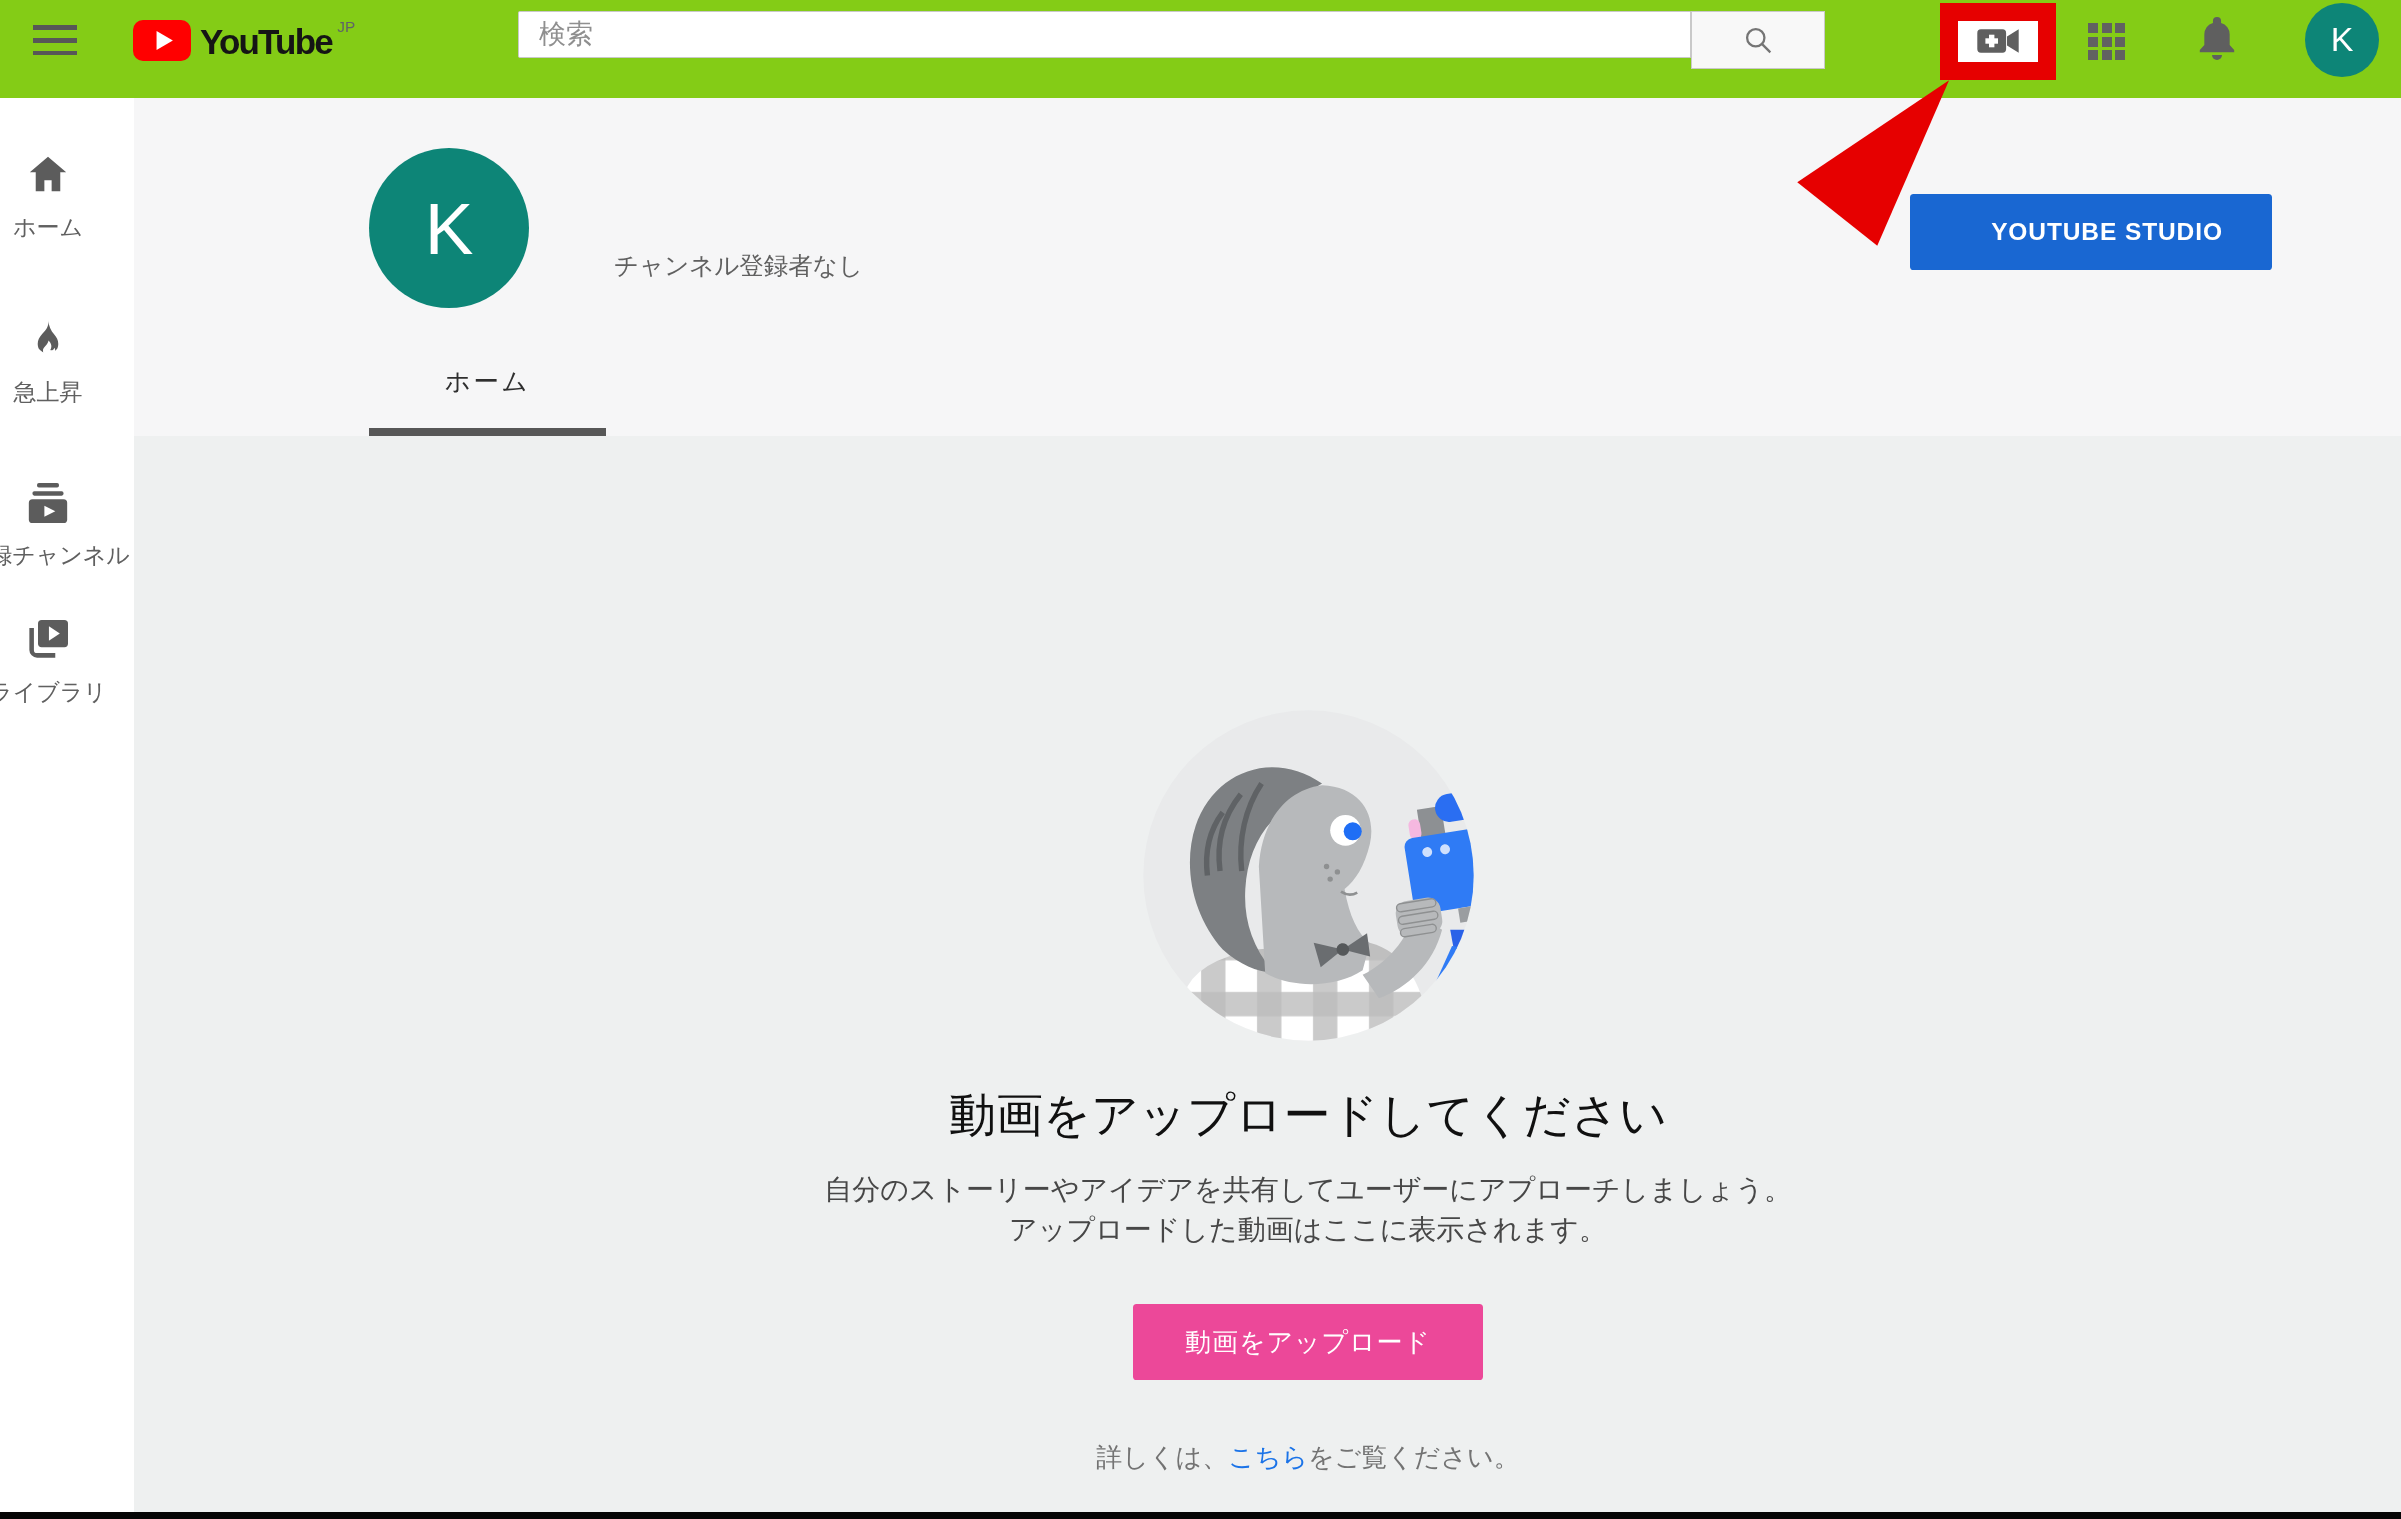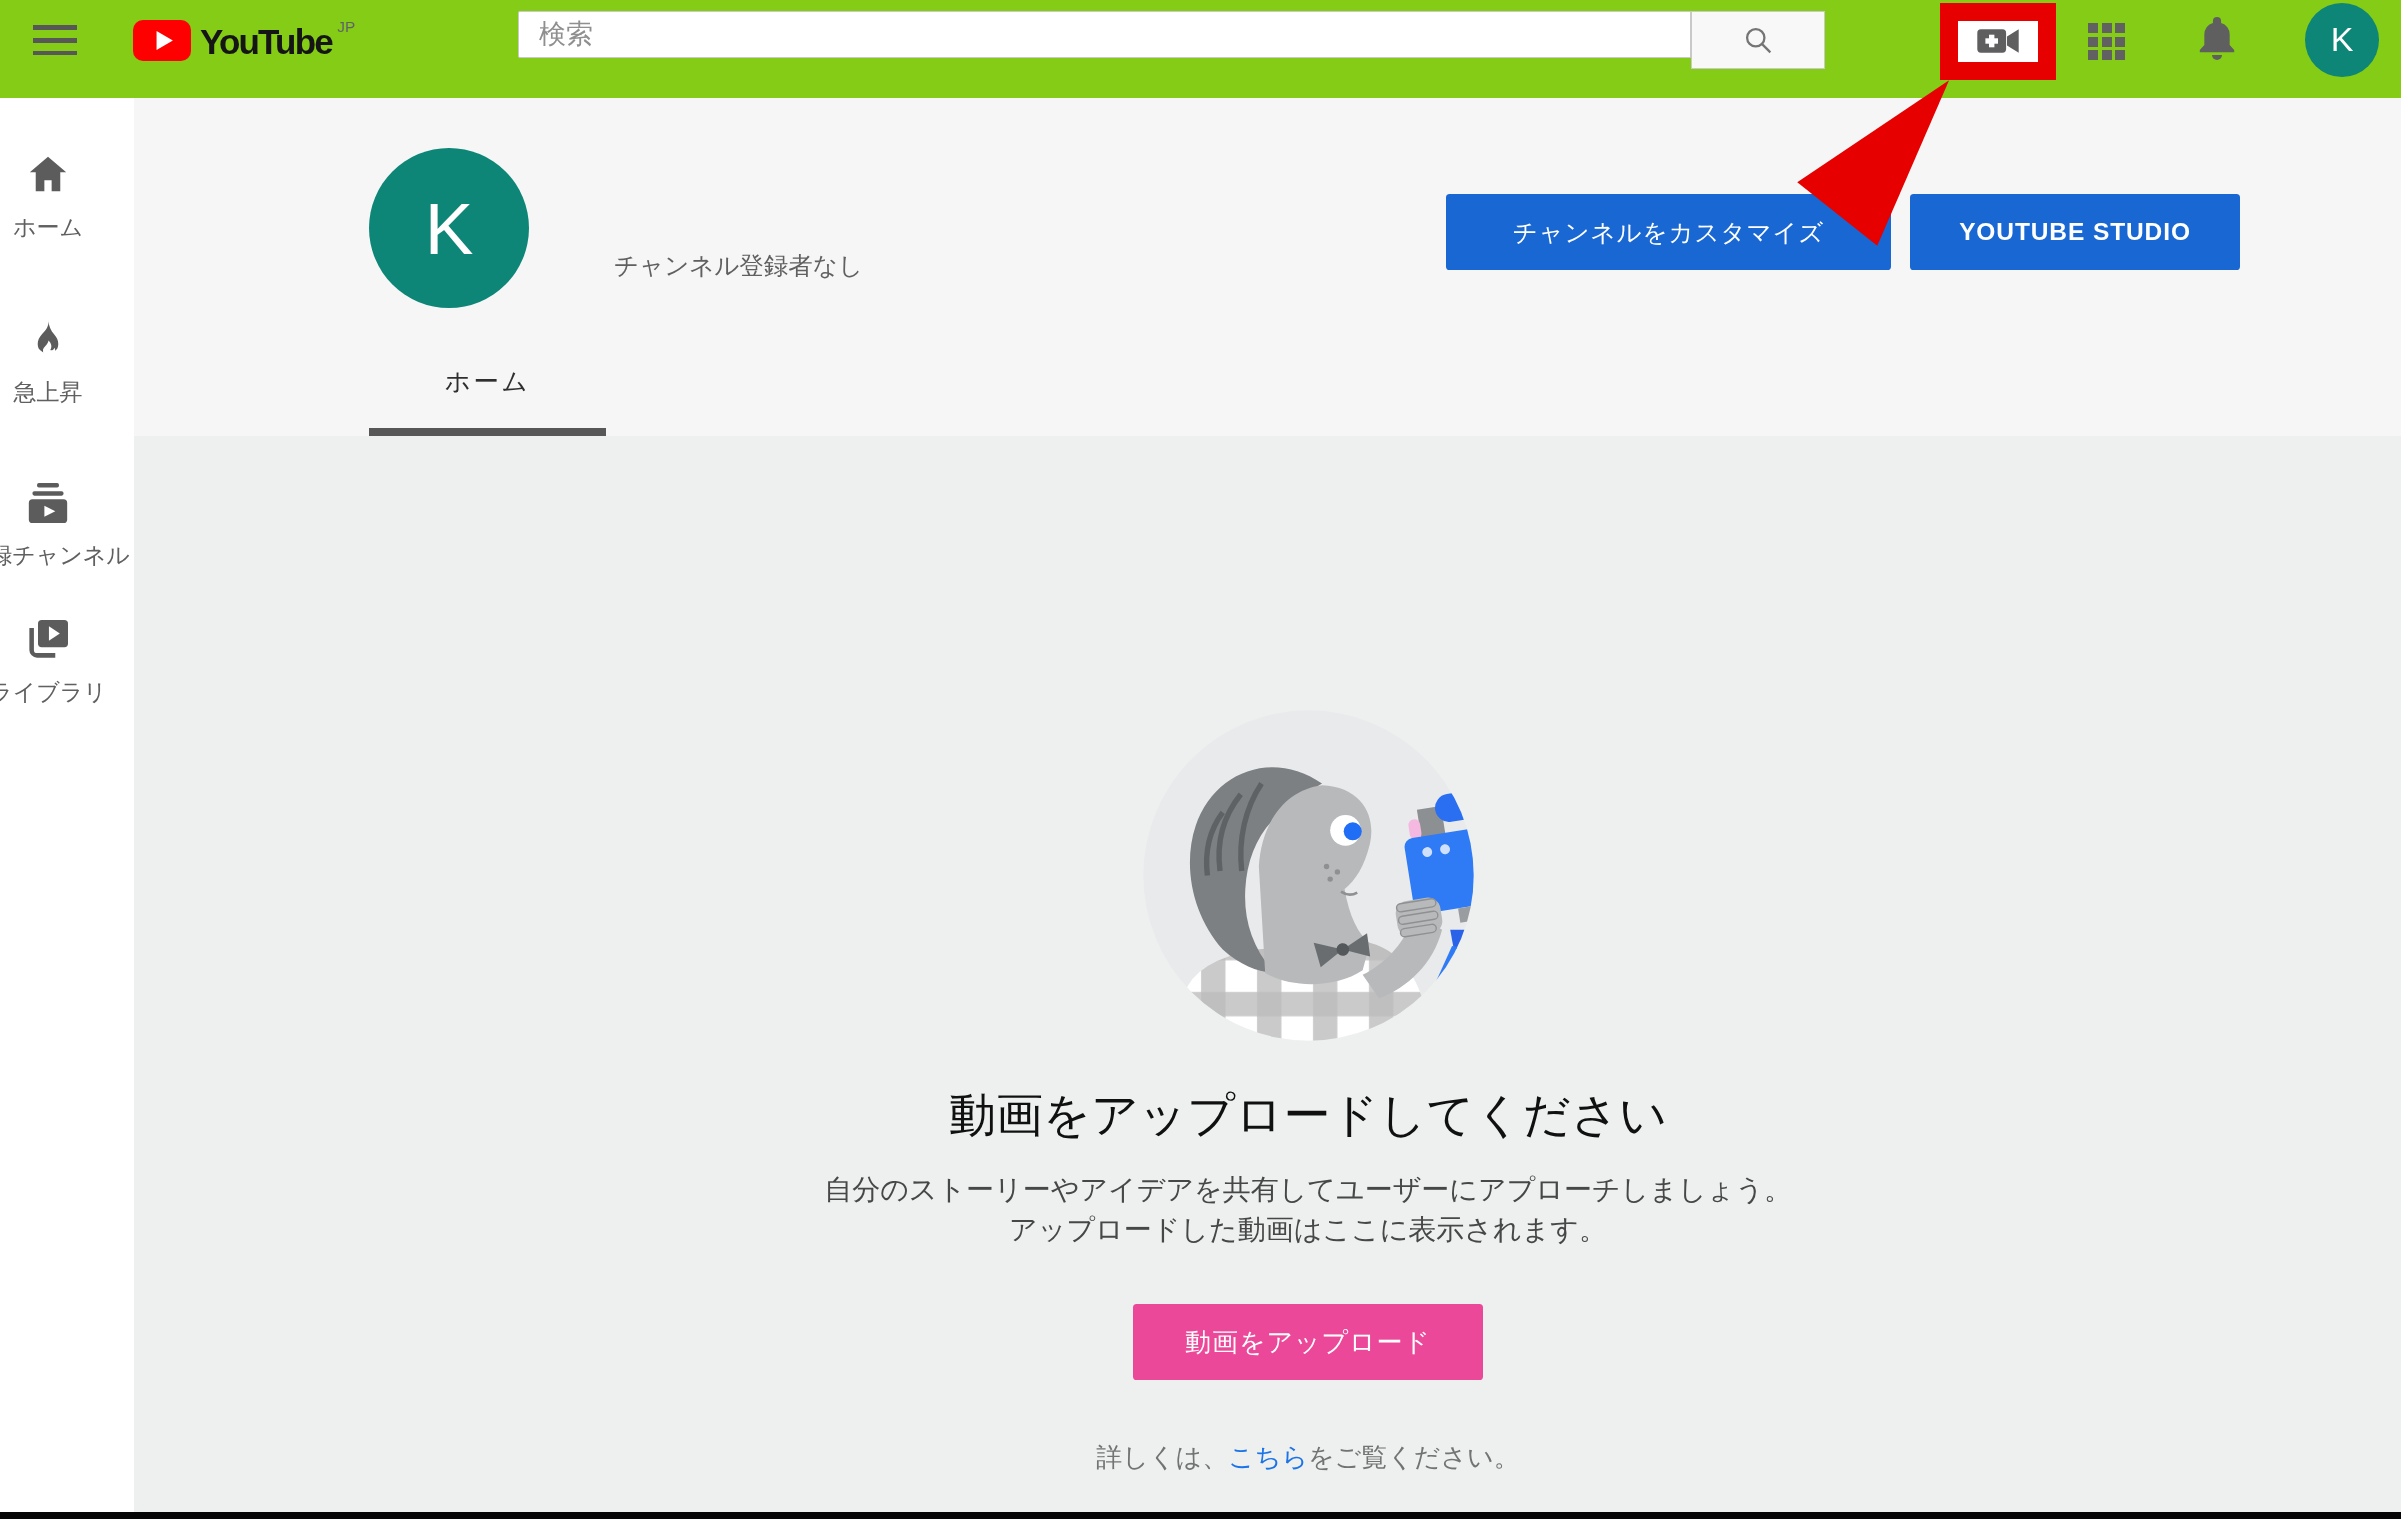--- a/index.html
+++ b/index.html
@@ -48,21 +48,21 @@
   .header-band{left:134px;top:98px;width:2267px;height:338px;background:#f6f6f7;}
   .content{left:134px;top:436px;width:2267px;height:1084px;background:#eef0f0;}
 
   
   .channel-avatar{left:369px;top:148px;width:160px;height:160px;border-radius:50%;background:#0d8577;
     color:#fff;font-size:73px;display:flex;align-items:center;justify-content:center;z-index:22;}
   .sub-status{left:614px;top:249px;font-size:24.5px;color:#606060;z-index:22;}
   .btn{position:absolute;background:#1967d2;color:#fff;border-radius:3.6px;display:flex;
     align-items:center;justify-content:center;cursor:pointer;z-index:22;}
   .btn-customize{left:1446px;top:194px;width:445px;height:76px;font-size:24.5px;letter-spacing:0.9px;}
-  .btn-studio{left:1910px;top:194px;width:330px;height:76px;font-size:24.5px;font-weight:bold;letter-spacing:0.9px;}
+  .btn-studio{left:1910px;top:194px;width:330px;height:76px;font-size:24.5px;font-weight:bold;letter-spacing:0.9px;padding-left:32px;}
   .tab{left:369px;top:365px;width:237px;text-align:center;font-size:25.4px;color:#2f2f2f;
     letter-spacing:2.7px;z-index:22;cursor:pointer;}
   .tab-underline{left:369px;top:428px;width:237px;height:8.2px;background:#575757;z-index:22;}
 
   
   .empty{left:1308px;top:704px;transform:translateX(-50%);width:1362px;text-align:center;z-index:21;}
   .illu{display:block;margin:0 auto;}
   .empty-title{margin-top:41px;font-size:47px;line-height:54px;color:#101010;}
   .empty-desc{margin-top:28px;font-size:28px;line-height:40px;color:#474747;font-weight:500;}
   .upload-btn{display:inline-flex;align-items:center;justify-content:center;margin-top:54px;
@@ -182,21 +182,20 @@
         </svg>
       </span>
       <span class="side-label">ライブラリ</span>
     </div>
   </div>
 
   <div class="abs channel-avatar">
     <span>K</span>
   </div>
   <div class="abs sub-status">チャンネル登録者なし</div>
-  <div class="btn btn-customize">チャンネルをカスタマイズ</div>
   <div class="btn btn-studio">YOUTUBE STUDIO</div>
   <div class="abs tab">ホーム</div>
   <div class="abs tab-underline"></div>
 
   <div class="abs empty">
 
     <svg class="illu" width="343" height="343" viewBox="0 0 380 380">
       <defs>
         <clipPath id="circ">
             <circle cx="190" cy="190" r="183"></circle>

